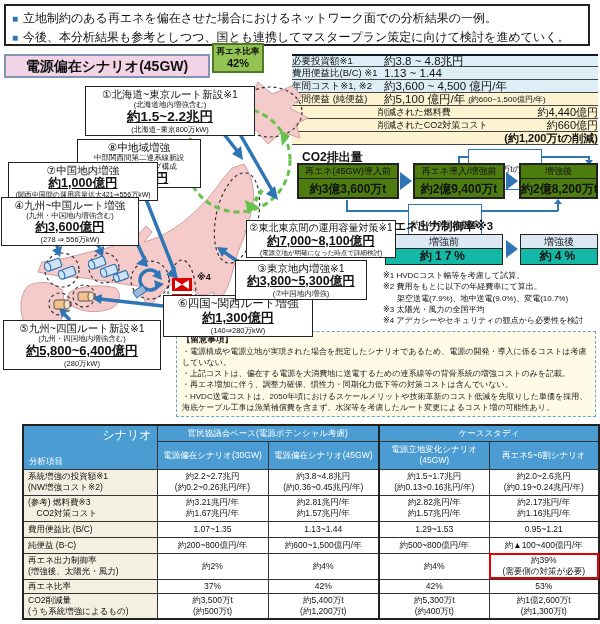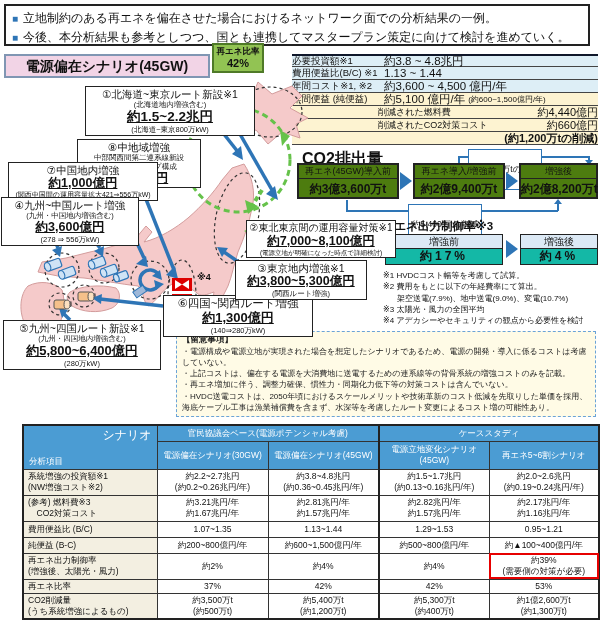--- a/index.html
+++ b/index.html
@@ -20,21 +20,21 @@
   .srow.first{border-top:2px solid #0f172a;}
   .srow.blue{background:#ddeef6;}
   .srow.yel{background:#fdf3d1;}
   .slab{font-size:9.5px;width:92px;flex:none;}
   .sval{font-size:11.5px;}
   .snote{font-size:8px;margin-left:3px;}
   .sub .slab{width:auto;margin-left:86px;font-size:9px;}
   .sub .sval{margin-left:auto;font-size:11px;}
   .srow.last{justify-content:flex-end;font-weight:bold;font-size:11px;}
   
-  .co2title{left:302px;top:149px;font-weight:bold;font-size:16px;}
+  .co2title{left:302px;top:149px;font-weight:bold;font-size:12px;}
   .cbox{border:2px solid #222;background:#4d7c0f;box-sizing:border-box;text-align:center;}
   .cbox .ch{font-size:9px;border-bottom:1px solid #222;line-height:13px;white-space:nowrap;}
   .cbox .cv{font-weight:bold;font-size:12px;line-height:20px;white-space:nowrap;}
   .tri{width:0;height:0;border-top:9px solid transparent;border-bottom:9px solid transparent;border-left:12px solid #2e75b6;}
   .annoline{background:#2e75b6;position:absolute;}
   .annolabel{position:absolute;border:1px solid #2e75b6;background:#fff;font-size:8.5px;line-height:11px;padding:14px 3px;white-space:nowrap;}
   .annotri{position:absolute;width:0;height:0;}
   
   .curtitle{left:383px;top:219px;font-weight:bold;font-size:11.5px;}
   .curbox{border:1.5px solid #222;background:#14b8a6;box-sizing:border-box;text-align:center;}
@@ -304,21 +304,21 @@
   <div class="d">(140⇒280万kW)</div>
 </div>
 <div class="abs mbox" style="left:246px;top:220px;width:150px;">
   <div class="t" style="font-size:10px;">②東北東京間の運用容量対策※1</div>
   <div class="c">約7,000~8,100億円</div>
   <div class="d" style="font-size:6.5px;">(電源立地が明確になった時点で詳細検討)</div>
 </div>
 <div class="abs mbox" style="left:235px;top:260px;width:132px;">
   <div class="t">③東京地内増強※1</div>
   <div class="c">約3,800~5,300億円</div>
-  <div class="d">(関西ルート増強)</div>
+  <div class="d">(⑦中国地内増強)</div>
 </div>
 
 <div class="abs remarks">
   <div class="rt">【留意事項】</div>
   <div>・電源構成や電源立地が実現された場合を想定したシナリオであるため、電源の開発・導入に係るコストは考慮していない。</div>
   <div>・上記コストは、偏在する電源を大消費地に送電するための連系線等の背骨系統の増強コストのみを記載。</div>
   <div>・再エネ増加に伴う、調整力確保、慣性力・同期化力低下等の対策コストは含んでいない。</div>
   <div>・HVDC送電コストは、2050年頃におけるスケールメリットや技術革新のコスト低減を先取りした単価を採用、海底ケーブル工事は漁業補償費を含まず、水深等を考慮したルート変更によるコスト増の可能性あり。</div>
 </div>
 

